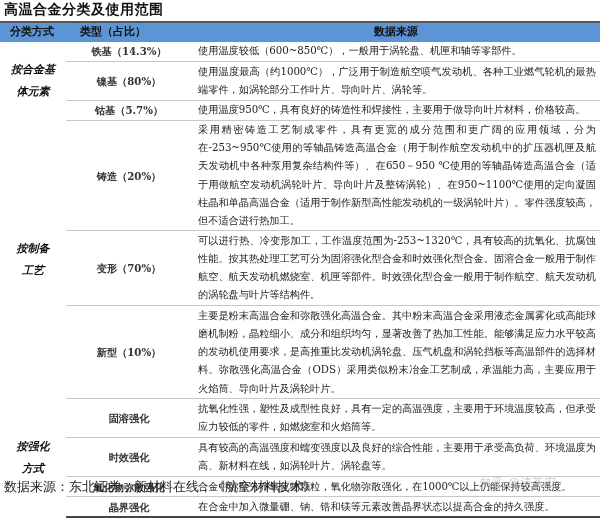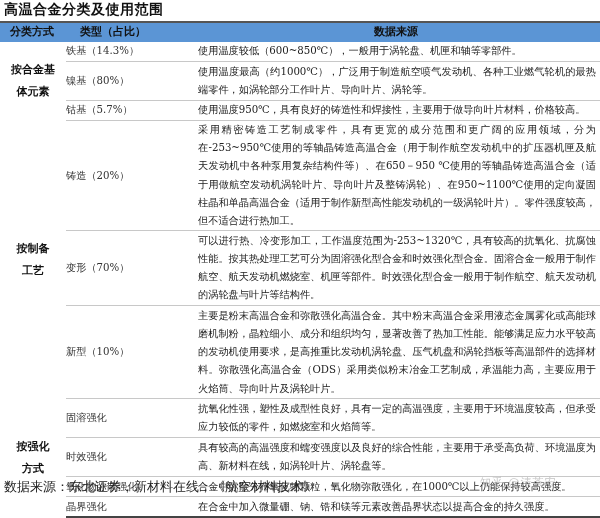--- a/index.html
+++ b/index.html
@@ -22,23 +22,23 @@
   th {
     color: #111; font-weight: bold; font-size: 11px; height: 19px;
     font-family: "DejaVu Sans", sans-serif; padding: 0;
   }
   th.c1 { text-align: left; padding-left: 10px; }
   th.c2 { text-align: left; padding-left: 14px; }
   th.c3 { text-align: center; }
   td { padding: 0; vertical-align: middle; }
   td.cat {
     text-align: center; font-weight: bold; font-size: 11px; line-height: 22px;
-    font-family: "DejaVu Sans", sans-serif; color: #111;
+    font-family: "DejaVu Sans", sans-serif; color: #111; font-style: italic;
   }
-  td.type { text-align: left; color: #333; }
+  td.type { text-align: center; color: #333; font-weight: bold; }
   td.desc { padding-left: 6px; padding-right: 4px; text-align: justify; color: #222; }
   tr.row td.type, tr.row td.desc { border-bottom: 1px solid #c8c8c8; }
   tr.last td { border-bottom: 2px solid #444 !important; }
   .src {
     position: absolute; left: 4px; top: 478px; font-size: 13px; color: #222;
   }
   .watermark {
     position: absolute; left: 480px; top: 475px; font-size: 11px; color: rgba(150,150,150,0.55);
     font-family: "DejaVu Sans", sans-serif; letter-spacing: 1px;
   }

